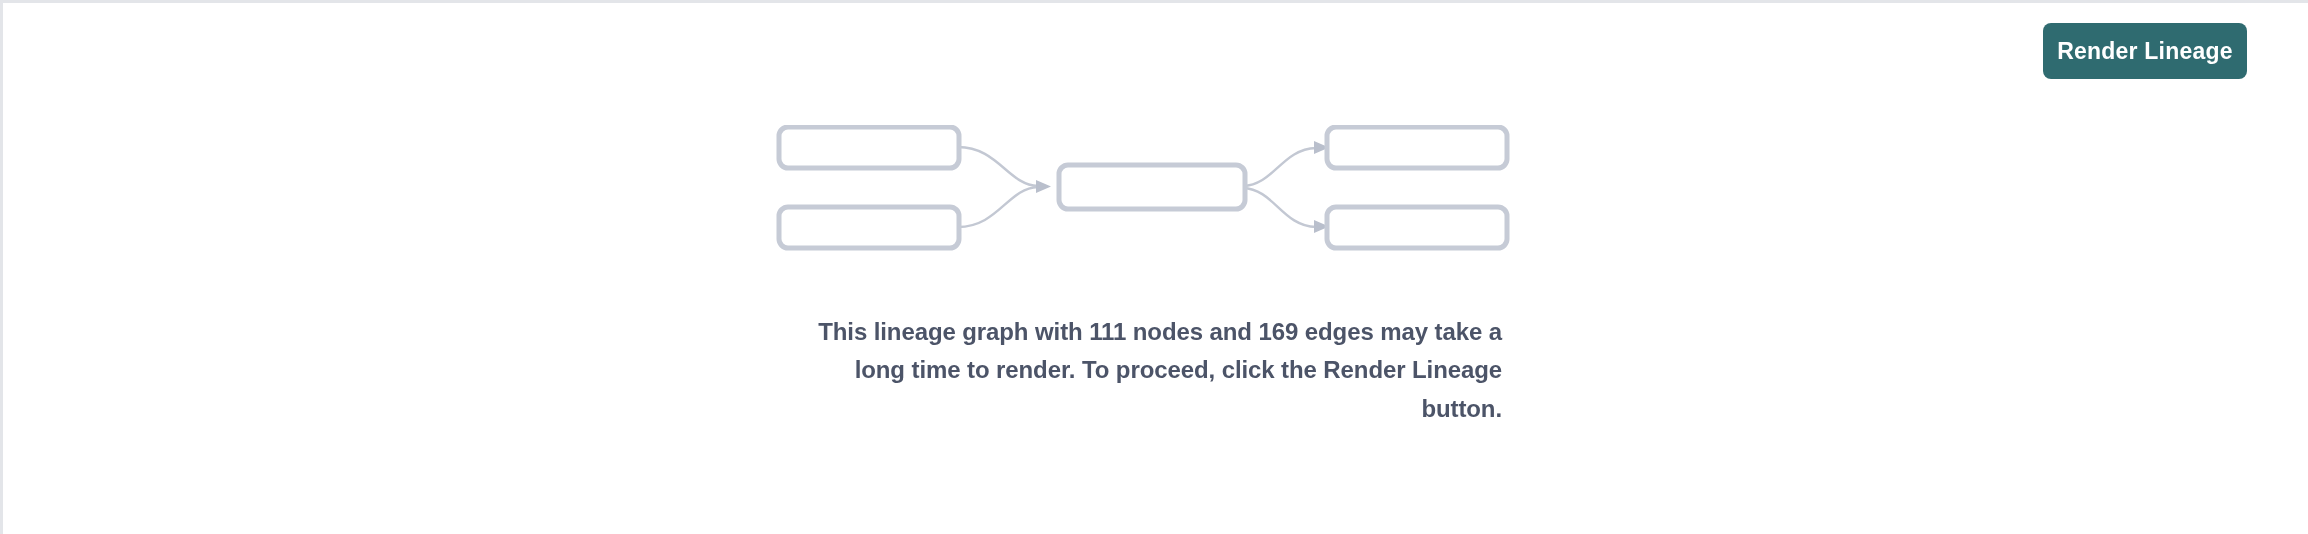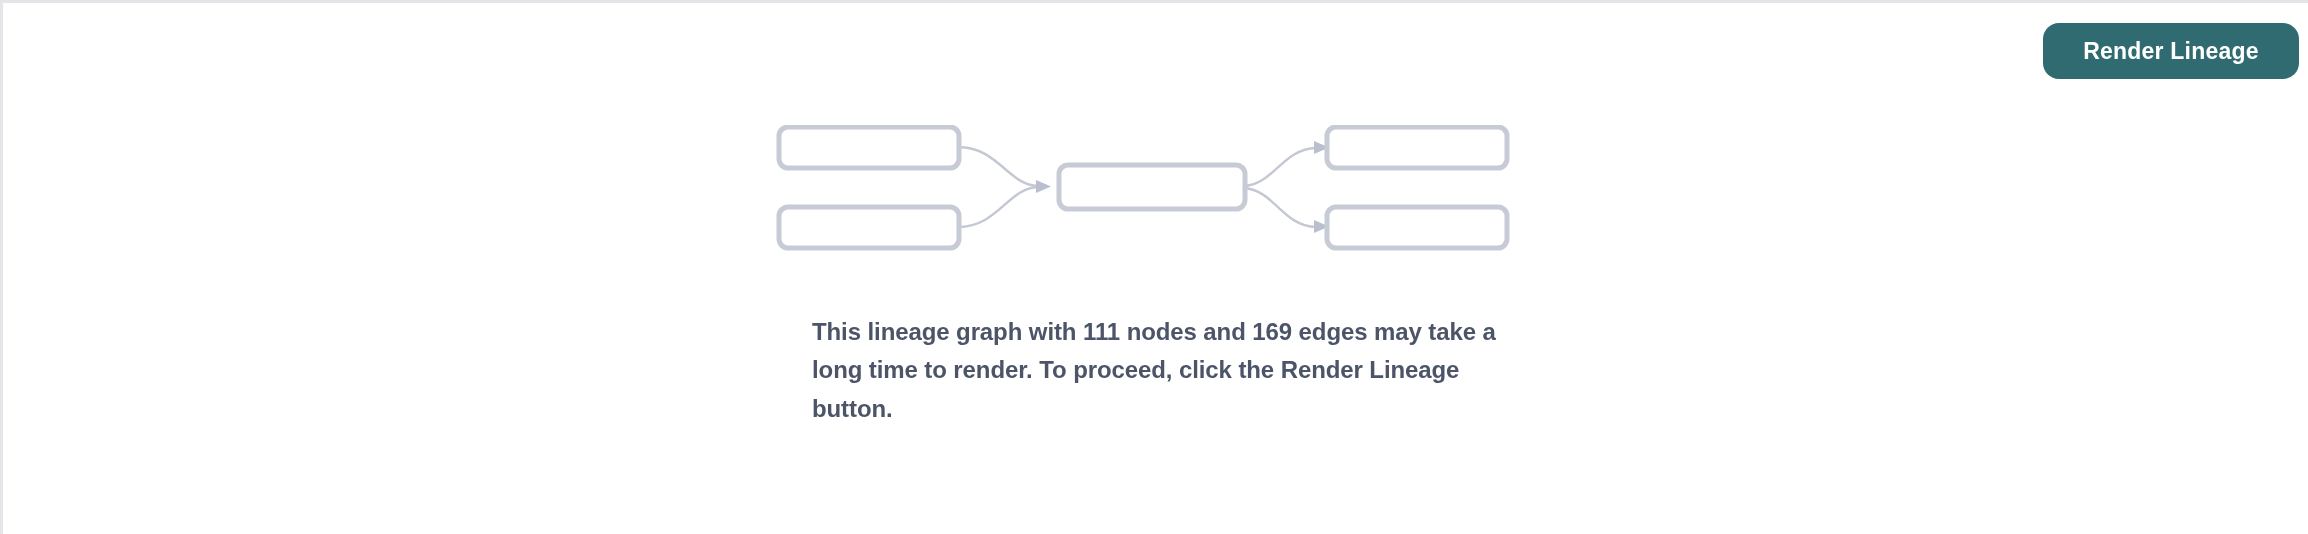--- a/index.html
+++ b/index.html
@@ -20,26 +20,26 @@
     border-left: 3px solid #e3e5e9;
     box-sizing: border-box;
     overflow: hidden;
   }
 
   
   .render-btn {
     position: absolute;
     left: 2040px;
     top: 20px;
-    width: 256px;
+    width: 204px;
     height: 56px;
     background: #2f6b70;
     color: #ffffff;
     border: none;
-    border-radius: 16px;
+    border-radius: 8px;
     font-family: "Liberation Sans", sans-serif;
     font-size: 23px;
     font-weight: bold;
     letter-spacing: 0.2px;
     cursor: pointer;
     display: flex;
     align-items: center;
     justify-content: center;
     padding: 0;
   }
@@ -75,21 +75,21 @@
     stroke: #c3c8d3;
     stroke-width: 2.4;
   }
   .edge-arrow {
     fill: #b9bfcc;
   }
 
   .empty-message {
     margin-top: 43px;
     width: 690px;
-    text-align: left;
+    text-align: right;
     font-family: "Liberation Sans", sans-serif;
     font-size: 24px;
     font-weight: bold;
     line-height: 1.60;
     color: #4c5468;
     letter-spacing: -0.1px;
   }
 </style>
 </head>
 <body>

